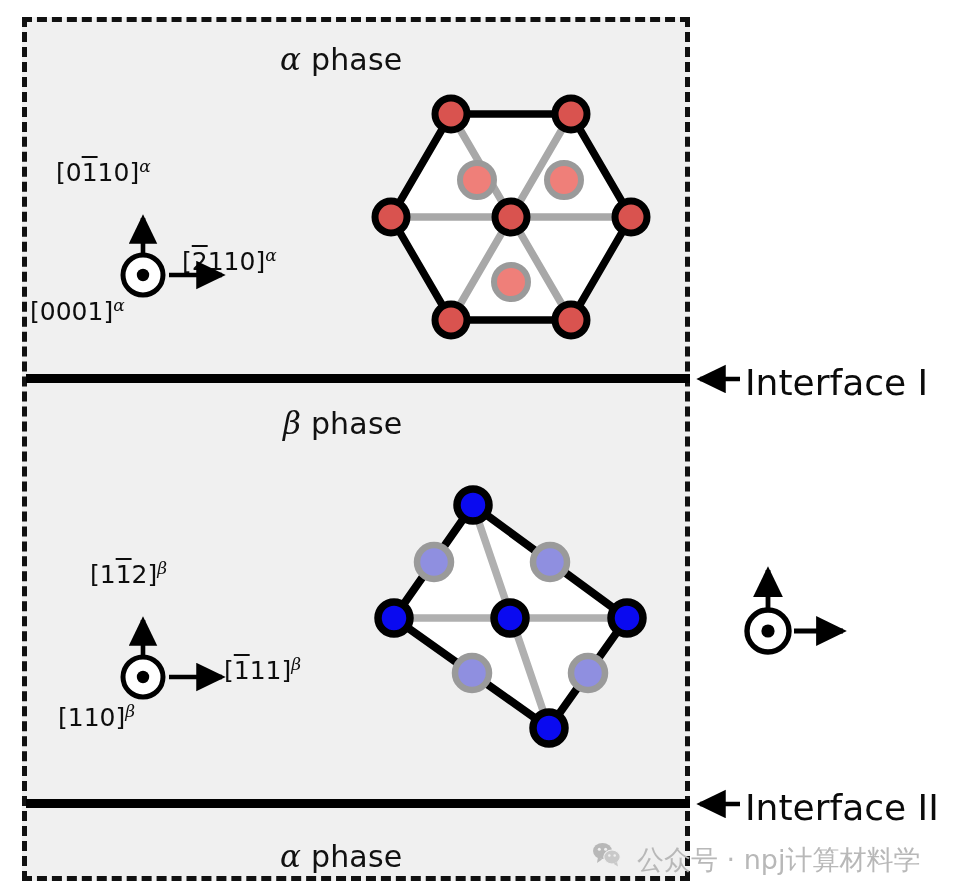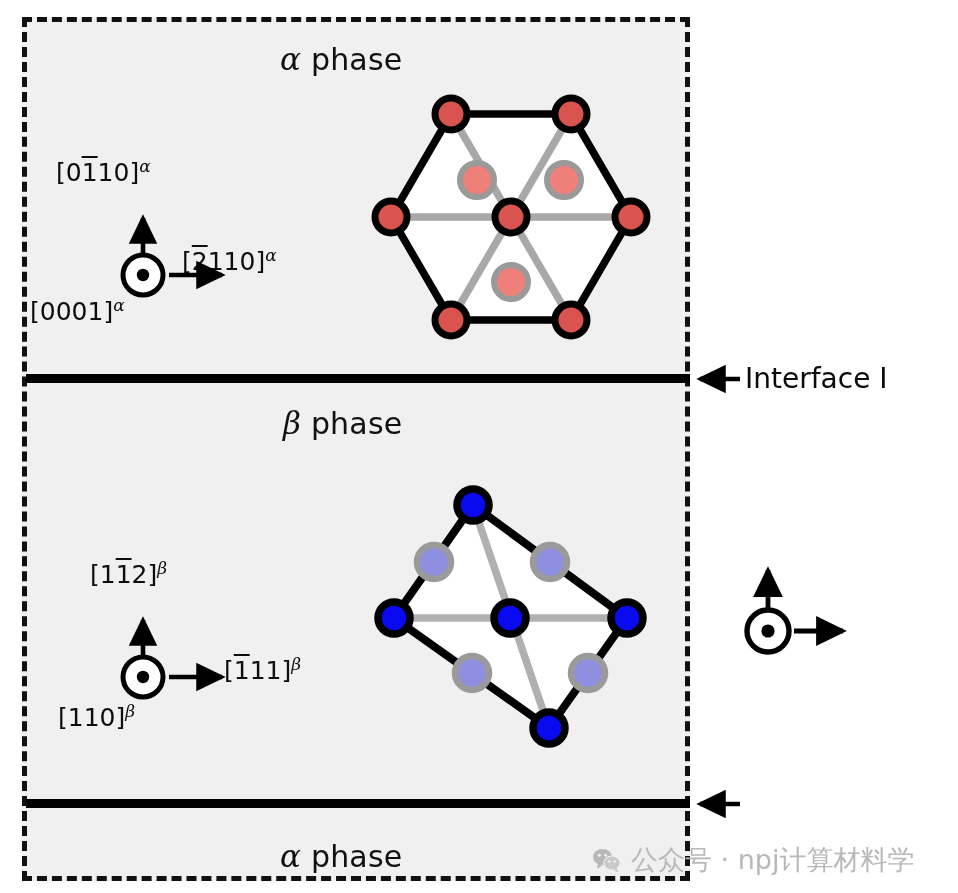--- a/index.html
+++ b/index.html
@@ -77,35 +77,35 @@
   .basis .sub{
     font-size:19px;
     font-weight:normal;
     vertical-align:sub;
     line-height:0;
   }
 
   
   .callout{
     position:absolute;
-    font-size:28px;
+    font-size:36px;
     color:#0b0b0b;
     white-space:nowrap;
   }
   #interface-label-1{left:745px;top:362px;}
   #interface-label-2{left:745px;top:787px;}
 
   
   #watermark{
     position:absolute;
     left:592px;top:842px;
     font-size:27px;
     color:#b8b8b8;
     white-space:nowrap;
-    display:flex;align-items:center;gap:9px;
+    display:flex;align-items:flex-start;gap:15px;
     font-family:"DejaVu Sans","Liberation Sans",sans-serif;
   }
   #watermark svg{display:block;}
 
   svg.overlay{position:absolute;left:0;top:0;width:958px;height:893px;pointer-events:none;}
 </style>
 </head>
 <body>
 
 <div id="root">
@@ -124,20 +124,21 @@
     <span class="greek">β</span>
     <span>phase</span>
   </div>
 
   <div class="phase-label" id="alpha-phase-label-bottom">
     <span class="greek">α</span>
     <span>phase</span>
   </div>
 
   <div class="callout" id="interface-label-1">Interface I</div>
+  <div class="callout" id="interface-label-2">Interface II</div>
 
   <div class="axis-triad" id="axis-triad-alpha">
     <div class="miller" style="left:26px;top:8px;">
       <span>[</span><span>0</span><span class="ovl">1</span><span>1</span><span>0</span><span>]</span><span class="sup">α</span>
     </div>
     <div class="miller" style="left:152px;top:97px;">
       <span>[</span><span class="ovl">2</span><span>1</span><span>1</span><span>0</span><span>]</span><span class="sup">α</span>
     </div>
     <div class="miller" style="left:0px;top:147px;">
       <span>[</span><span>0</span><span>0</span><span>0</span><span>1</span><span>]</span><span class="sup">α</span>

